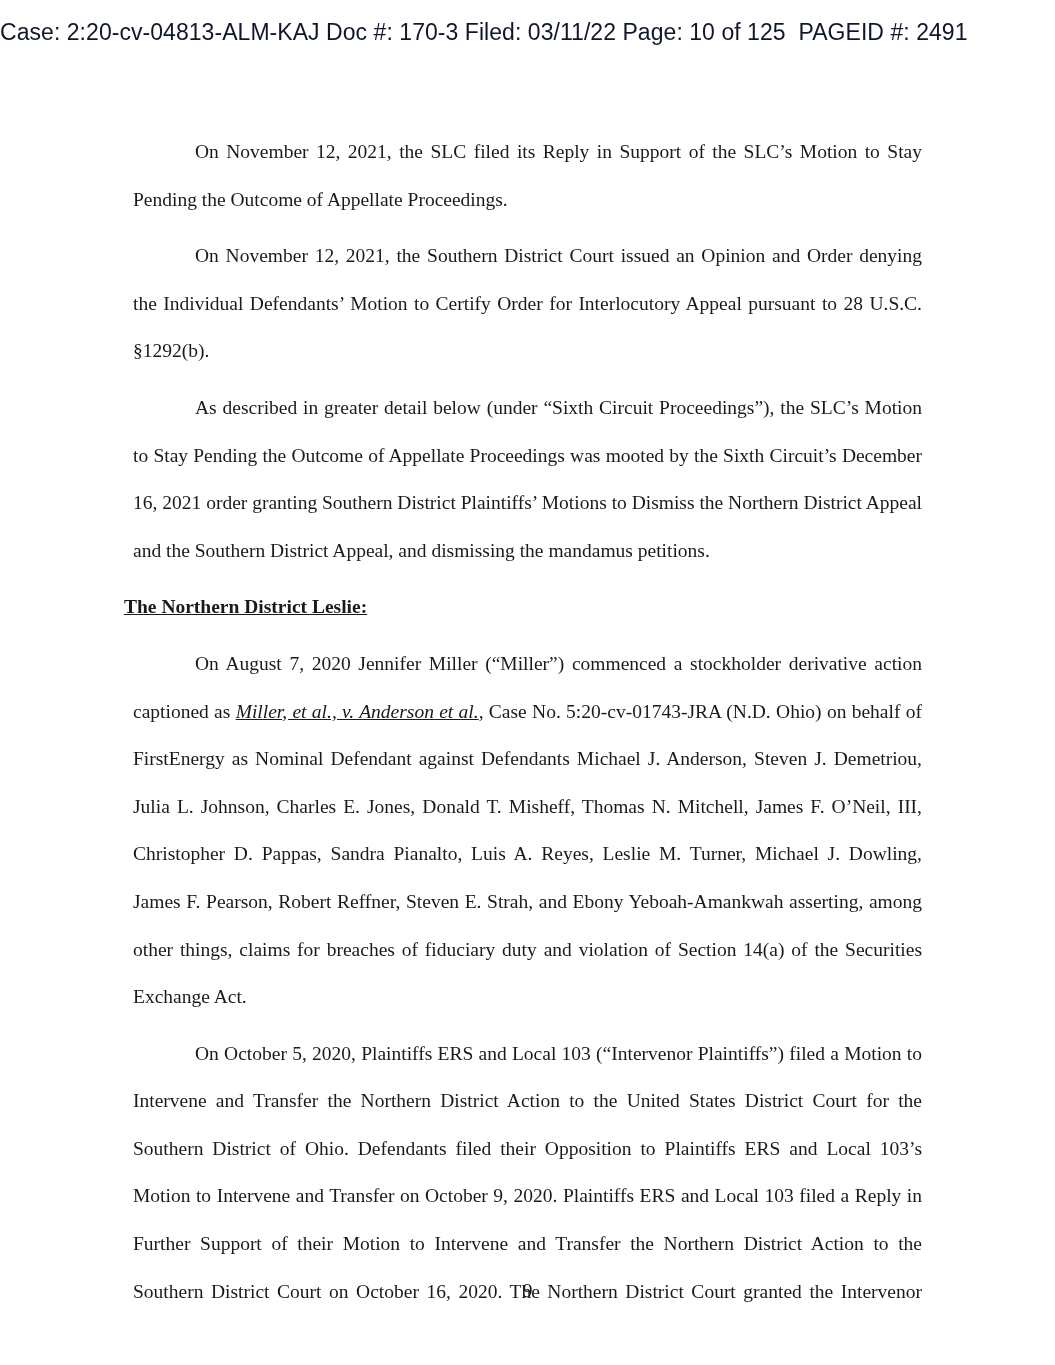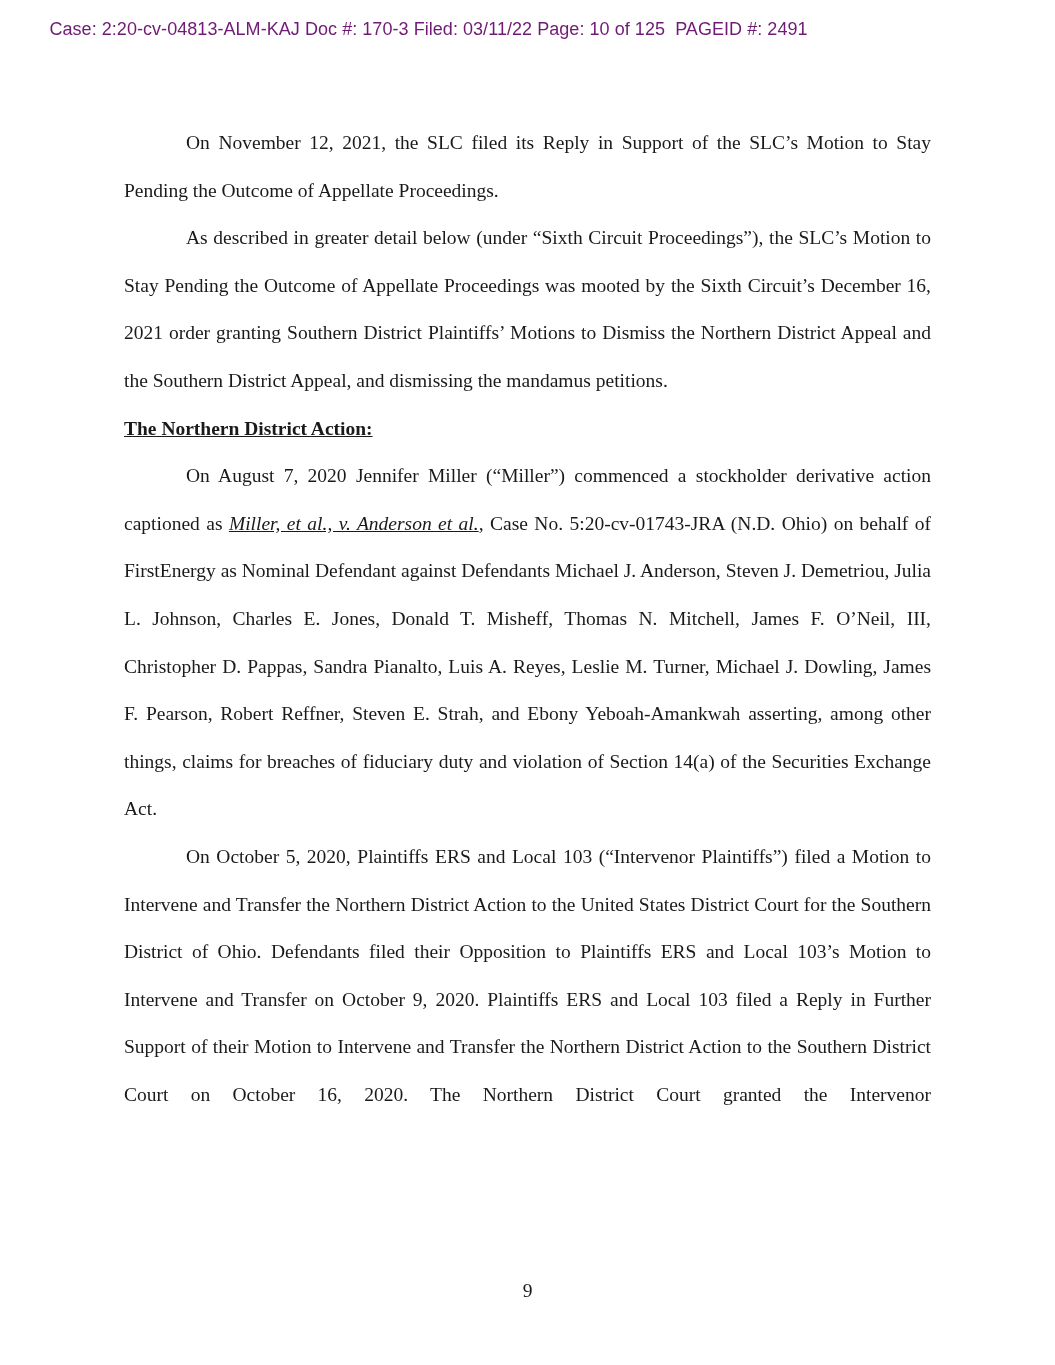--- a/index.html
+++ b/index.html
@@ -13,37 +13,37 @@
       position: relative;
       overflow: hidden;
     }
     .header {
       position: absolute;
       top: 19px;
       left: 0;
       width: 857px;
       text-align: center;
       font-family: "Liberation Sans", sans-serif;
-      font-size: 18px;
-      color: #701a75;
+      font-size: 23px;
+      color: #0f172a;
       white-space: pre;
       letter-spacing: 0.05px;
     }
     .page {
       position: absolute;
       left: 124px;
       top: 119px;
       width: 807px;
       font-family: "Liberation Serif", serif;
       font-size: 19.5px;
       color: #1a1a1a;
       line-height: 47.6px;
     }
     .para {
-      margin: 0;
+      margin: 9px;
       text-align: justify;
       text-indent: 62px;
     }
     .heading {
       margin: 0;
       font-weight: bold;
       text-decoration: underline;
       line-height: 47.6px;
     }
     .pagenum {
@@ -58,19 +58,20 @@
     }
     i { font-style: italic; text-decoration: underline; }
   </style>
 </head>
 <body>
 
 <div class="header">Case: 2:20-cv-04813-ALM-KAJ Doc #: 170-3 Filed: 03/11/22 Page: 10 of 125  PAGEID #: 2491</div>
 
 <div class="page">
   <p class="para">On November 12, 2021, the SLC filed its Reply in Support of the SLC’s Motion to Stay Pending the Outcome of Appellate Proceedings.</p>
+  <p class="para">On November 12, 2021, the Southern District Court issued an Opinion and Order denying the Individual Defendants’ Motion to Certify Order for Interlocutory Appeal pursuant to 28 U.S.C. §1292(b).</p>
   <p class="para">As described in greater detail below (under “Sixth Circuit Proceedings”), the SLC’s Motion to Stay Pending the Outcome of Appellate Proceedings was mooted by the Sixth Circuit’s December 16, 2021 order granting Southern District Plaintiffs’ Motions to Dismiss the Northern District Appeal and the Southern District Appeal, and dismissing the mandamus petitions.</p>
-  <p class="heading">The Northern District Action:</p>
+  <p class="heading">The Northern District Leslie:</p>
   <p class="para"><span>On August 7, 2020 Jennifer Miller (“Miller”) commenced a stockholder derivative action captioned as </span><i>Miller, et al., v. Anderson et al.</i><span>, Case No. 5:20-cv-01743-JRA (N.D. Ohio) on behalf of FirstEnergy as Nominal Defendant against Defendants Michael J. Anderson, Steven J. Demetriou, Julia L. Johnson, Charles E. Jones, Donald T. Misheff, Thomas N. Mitchell, James F. O’Neil, III, Christopher D. Pappas, Sandra Pianalto, Luis A. Reyes, Leslie M. Turner, Michael J. Dowling, James F. Pearson, Robert Reffner, Steven E. Strah, and Ebony Yeboah-Amankwah asserting, among other things, claims for breaches of fiduciary duty and violation of Section 14(a) of the Securities Exchange Act.</span></p>
   <p class="para" style="text-align-last: justify;">On October 5, 2020, Plaintiffs ERS and Local 103 (“Intervenor Plaintiffs”) filed a Motion to Intervene and Transfer the Northern District Action to the United States District Court for the Southern District of Ohio.  Defendants filed their Opposition to Plaintiffs ERS and Local 103’s Motion to Intervene and Transfer on October 9, 2020.  Plaintiffs ERS and Local 103 filed a Reply in Further Support of their Motion to Intervene and Transfer the Northern District Action to the Southern District Court on October 16, 2020.  The Northern District Court granted the Intervenor</p>
 </div>
 
 <div class="pagenum">9</div>
 
 </body></html>

